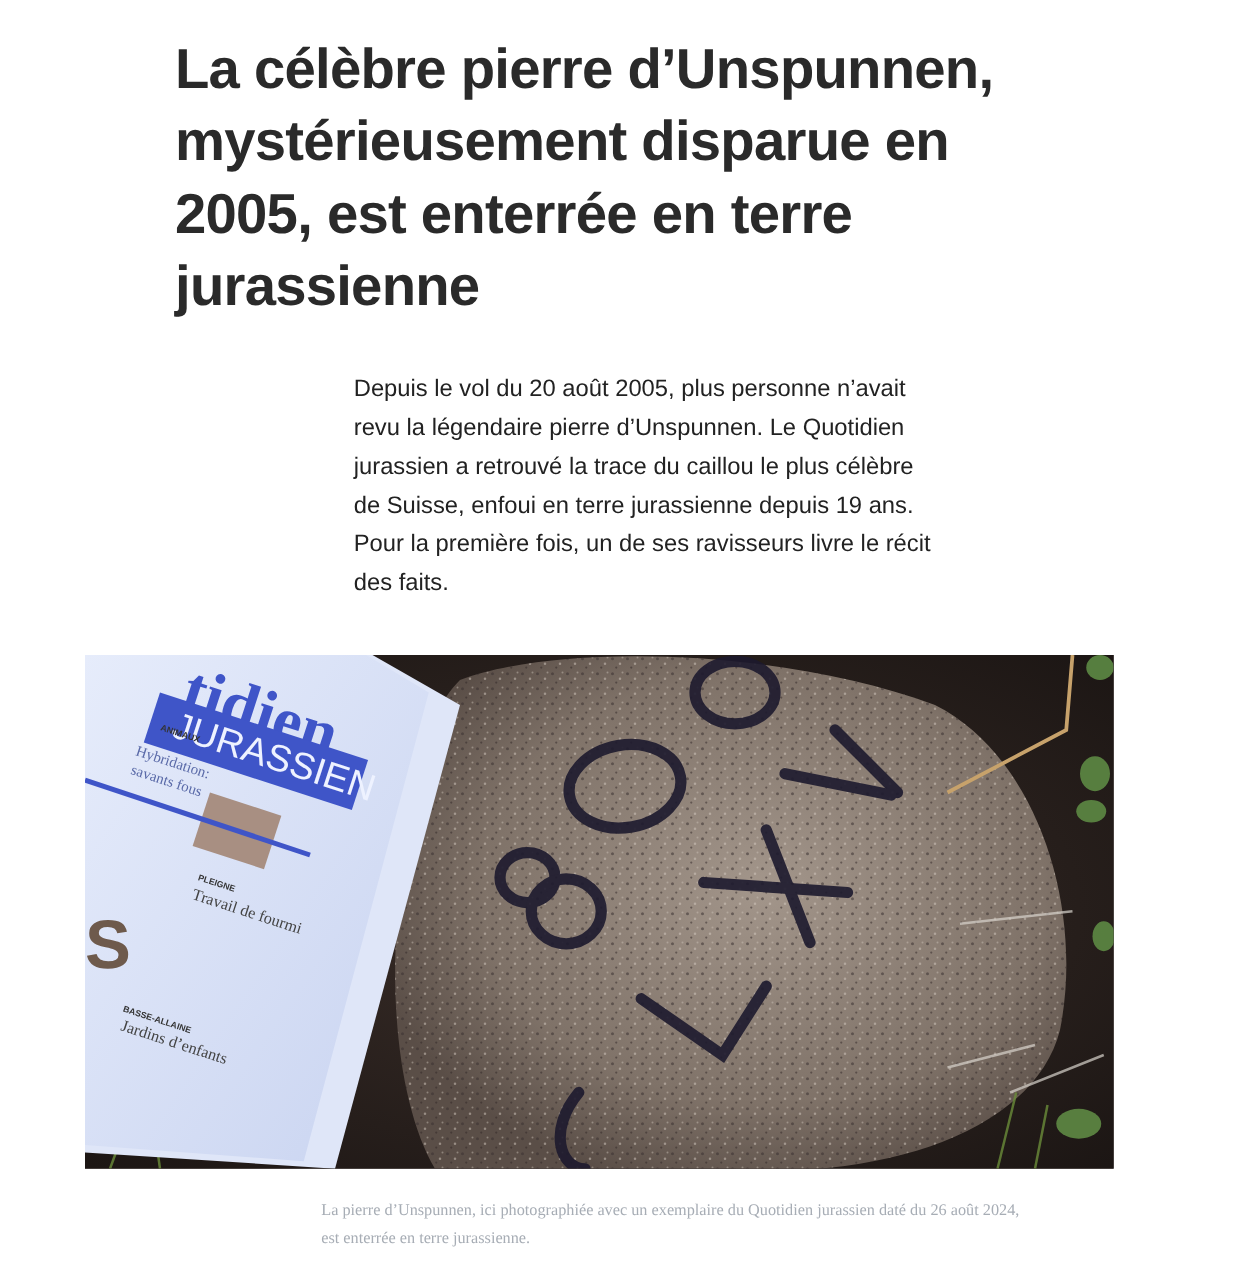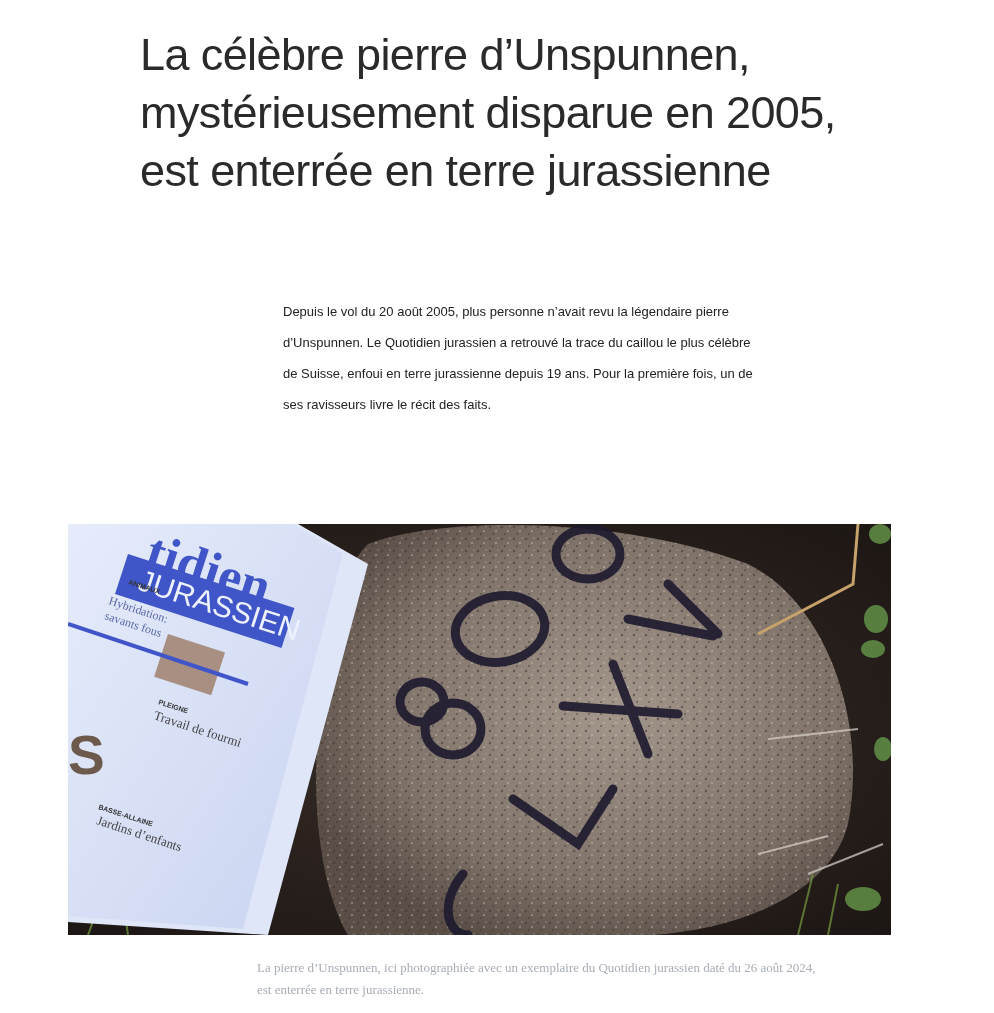--- a/index.html
+++ b/index.html
@@ -1,24 +1,24 @@
 <!DOCTYPE html>
 <html><head>
 <meta charset="utf-8">
 <style>
   html, body { margin:0; padding:0; background:#ffffff; }
   body { width:994px; height:1013px; position:relative; overflow:hidden; font-family:"Liberation Sans", sans-serif; }
   .title {
     position:absolute; left:140px; top:26px; width:700px; margin:0;
-    font-family:"Liberation Sans", sans-serif; font-weight:400;
+    font-family:"Liberation Sans", sans-serif; font-weight:700;
     font-size:45px; line-height:58px; color:#2a2a2a; letter-spacing:-0.6px;
   }
   .lead {
     position:absolute; left:283px; top:296px; width:470px; margin:0;
-    font-family:"Liberation Sans", sans-serif; font-size:13px; line-height:31px; color:#222222;
+    font-family:"Liberation Sans", sans-serif; font-size:19px; line-height:31px; color:#222222;
   }
   .figure {
     position:absolute; left:68px; top:524px; width:823px; height:411px; overflow:hidden;
     background:#2b2320;
   }
   .caption {
     position:absolute; left:257px; top:957px; width:560px; margin:0;
     font-family:Liberation Serif, serif; font-size:13px; line-height:22px; color:#a7adb5;
   }
 </style>

